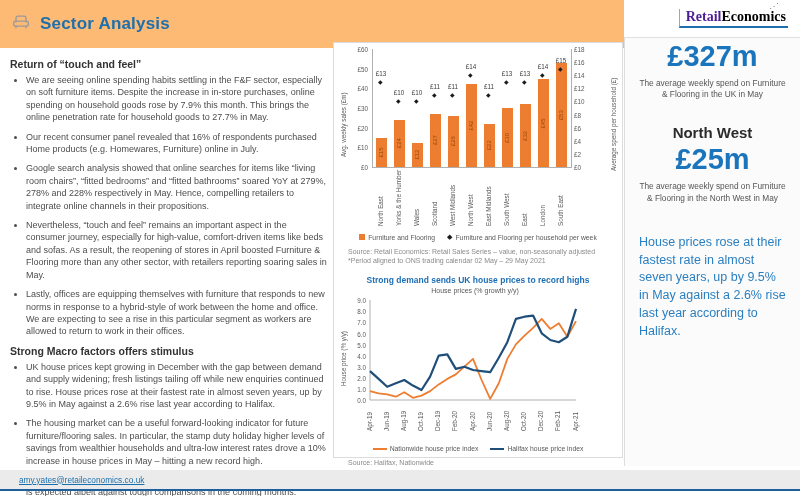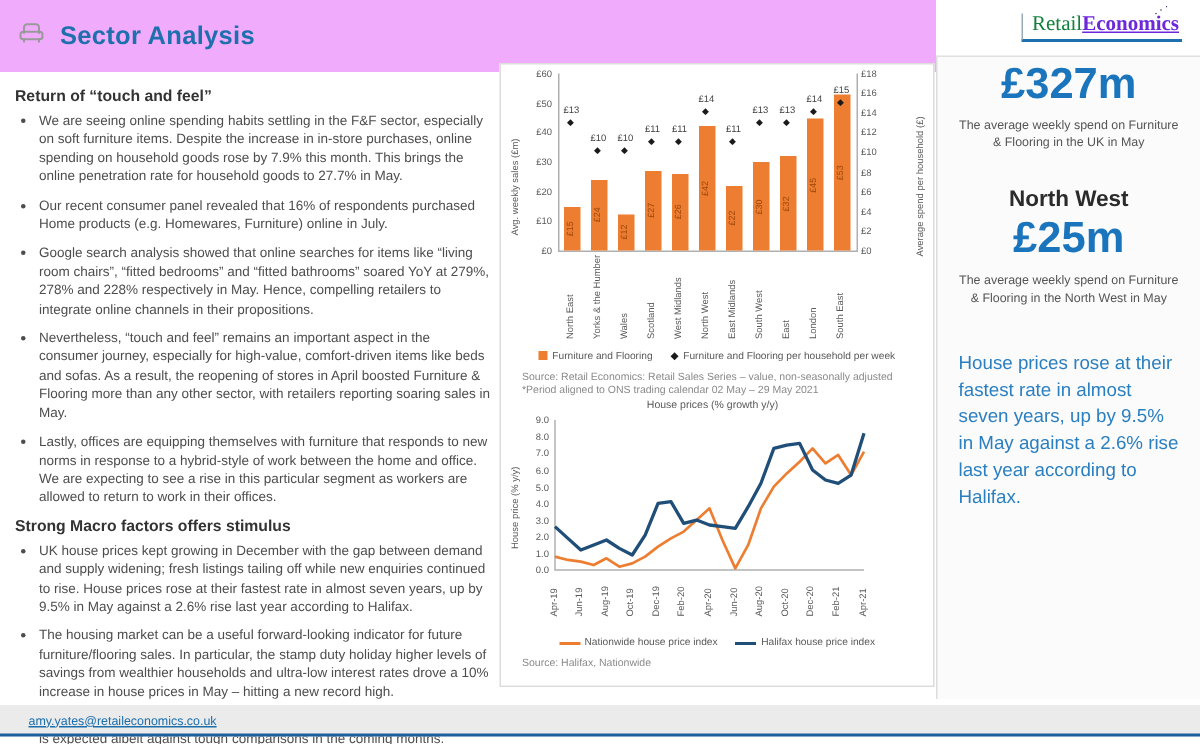--- a/index.html
+++ b/index.html
@@ -1,28 +1,28 @@
 <!DOCTYPE html>
 <html><head>
 <meta charset="utf-8">
 <style>
   html,body{margin:0;padding:0;background:#fff;}
   .page{position:relative;width:800px;height:496px;background:#fff;overflow:hidden;
         font-family:"Liberation Sans",sans-serif;color:#4a4a4a;}
   
-  .header{position:absolute;top:0;left:0;width:624px;height:48px;background:#f0abfc;
+  .header{position:absolute;top:0;left:0;width:624px;height:48px;background:#fdba74;
           display:flex;align-items:center;padding-left:10px;box-sizing:border-box;}
   .header h1{font-size:17px;font-weight:bold;color:#1e6fae;margin:0 0 0 8px;letter-spacing:.2px;}
   .logo-area{position:absolute;top:0;left:624px;width:176px;height:38px;background:#fff;
              border-bottom:1px solid #e0e0e0;display:flex;align-items:center;justify-content:flex-end;
              padding-right:12px;box-sizing:border-box;}
   .logo{font-family:"Liberation Serif",serif;font-size:14px;border-bottom:2px solid #1e6fae;
         padding:0 2px 1px 6px;border-left:1px solid #9aa7b5;position:relative;}
-  .logo .p1{color:#15803d;font-weight:normal;text-align:center;}
-  .logo .p2{color:#6d28d9;font-weight:bold;text-decoration:underline;}
+  .logo .p1{color:#4c1d95;font-weight:bold;text-align:center;}
+  .logo .p2{color:#000000;font-weight:bold;}
   .logo-spark{position:absolute;top:-7px;right:8px;font-size:8px;color:#16294a;letter-spacing:1px;}
   
   .left-col{position:absolute;top:52px;left:10px;width:318px;}
   .sec-title{font-size:10.5px;font-weight:bold;color:#333;margin:6px 0 4px 0;}
   ul.bullets{margin:0 0 6px 0;padding-left:16px;}
   ul.bullets li{font-size:9px;line-height:1.38;margin-bottom:7px;color:#4d4d4d;}
   
   .mid-col{position:absolute;top:42px;left:333px;width:290px;height:416px;
            border:1px solid #dcdcdc;box-sizing:border-box;background:#fff;}
   .chart-title{font-size:7.5px;color:#595959;text-align:center;margin-top:8px;}
@@ -187,20 +187,21 @@
       <span class="legend-item">
         <span class="dm">◆</span>
         <span>Furniture and Flooring per household per week</span>
       </span>
     </div>
     <div class="src">
       <div>Source: Retail Economics: Retail Sales Series – value, non-seasonally adjusted</div>
       <div>*Period aligned to ONS trading calendar 02 May – 29 May 2021</div>
     </div>
 
+    <div class="line-title">Strong demand sends UK house prices to record highs</div>
     <div class="line-wrap" id="line-wrap">
       <div class="subtitle">House prices (% growth y/y)</div>
     <svg width="282" height="118" style="position: absolute; left: 0px; top: 0px;">
           <path d="M36 13 V113 H242" fill="none" stroke="#b0b0b0"></path>
           <polyline points="36.0,104.1 44.6,106.3 53.2,107.4 61.8,109.7 70.3,105.2 78.9,110.8 87.5,108.6 96.1,104.1 104.7,97.4 113.3,91.9 121.8,87.4 130.4,79.7 139.0,71.9 147.6,93.0 156.2,111.9 164.8,96.3 173.3,71.9 181.9,57.4 190.5,48.6 199.1,40.8 207.7,31.9 216.3,41.9 224.8,36.3 233.4,49.7 242.0,34.1" fill="none" stroke="#ed7d31" stroke-width="1.8" stroke-linejoin="round"></polyline>
           <polyline points="36.0,84.1 44.6,91.9 53.2,99.7 61.8,96.3 70.3,93.0 78.9,98.6 87.5,103.0 96.1,89.7 104.7,68.6 113.3,67.4 121.8,81.9 130.4,79.7 139.0,83.0 147.6,84.1 156.2,85.2 164.8,70.8 173.3,55.2 181.9,31.9 190.5,29.7 199.1,28.6 207.7,46.3 216.3,53.0 224.8,55.2 233.4,49.7 242.0,21.9" fill="none" stroke="#1f4e79" stroke-width="2.2" stroke-linejoin="round"></polyline>
         </svg>
         <div class="tick" style="right: 250px; top: 110px; text-align: right;">0.0</div>
         <div class="tick" style="right: 250px; top: 98.8889px; text-align: right;">1.0</div>
         <div class="tick" style="right: 250px; top: 87.7778px; text-align: right;">2.0</div>

